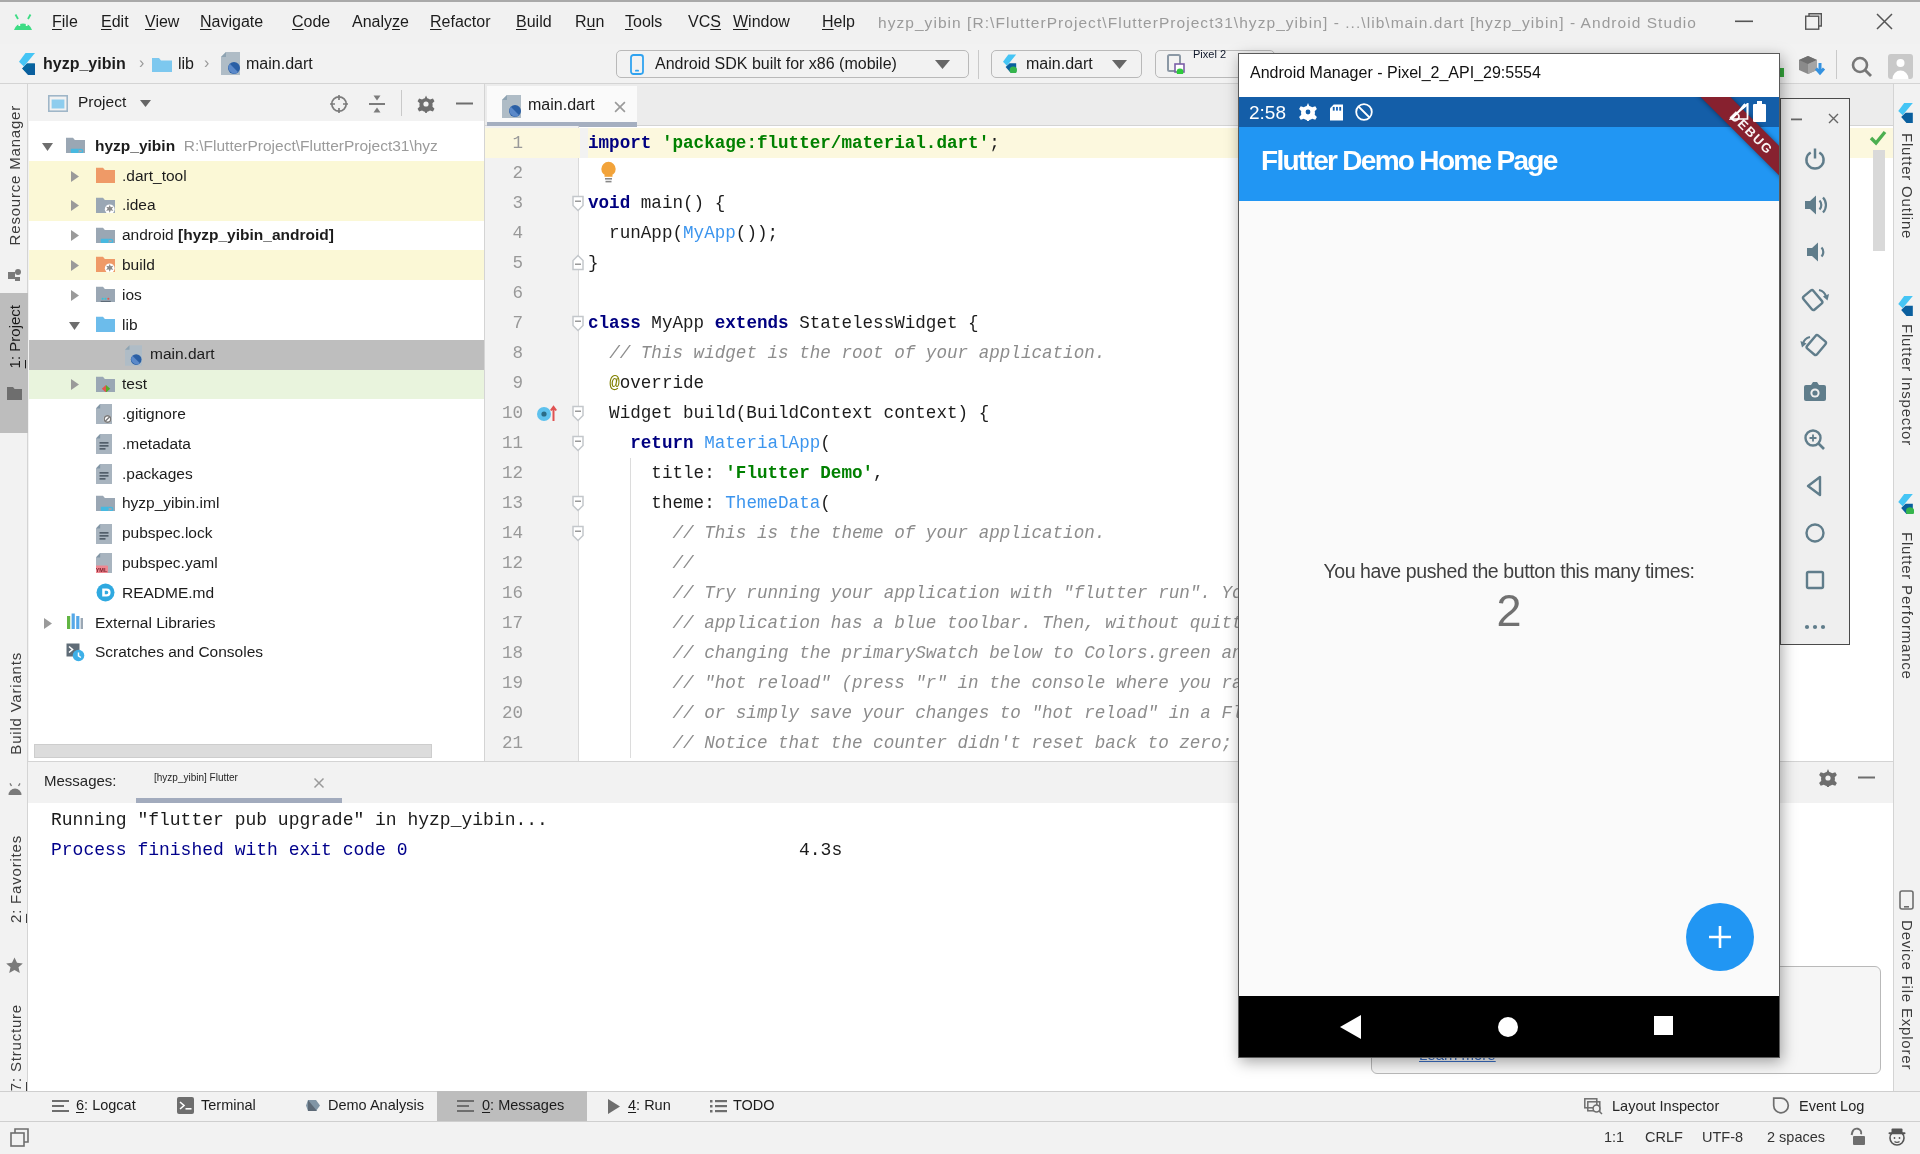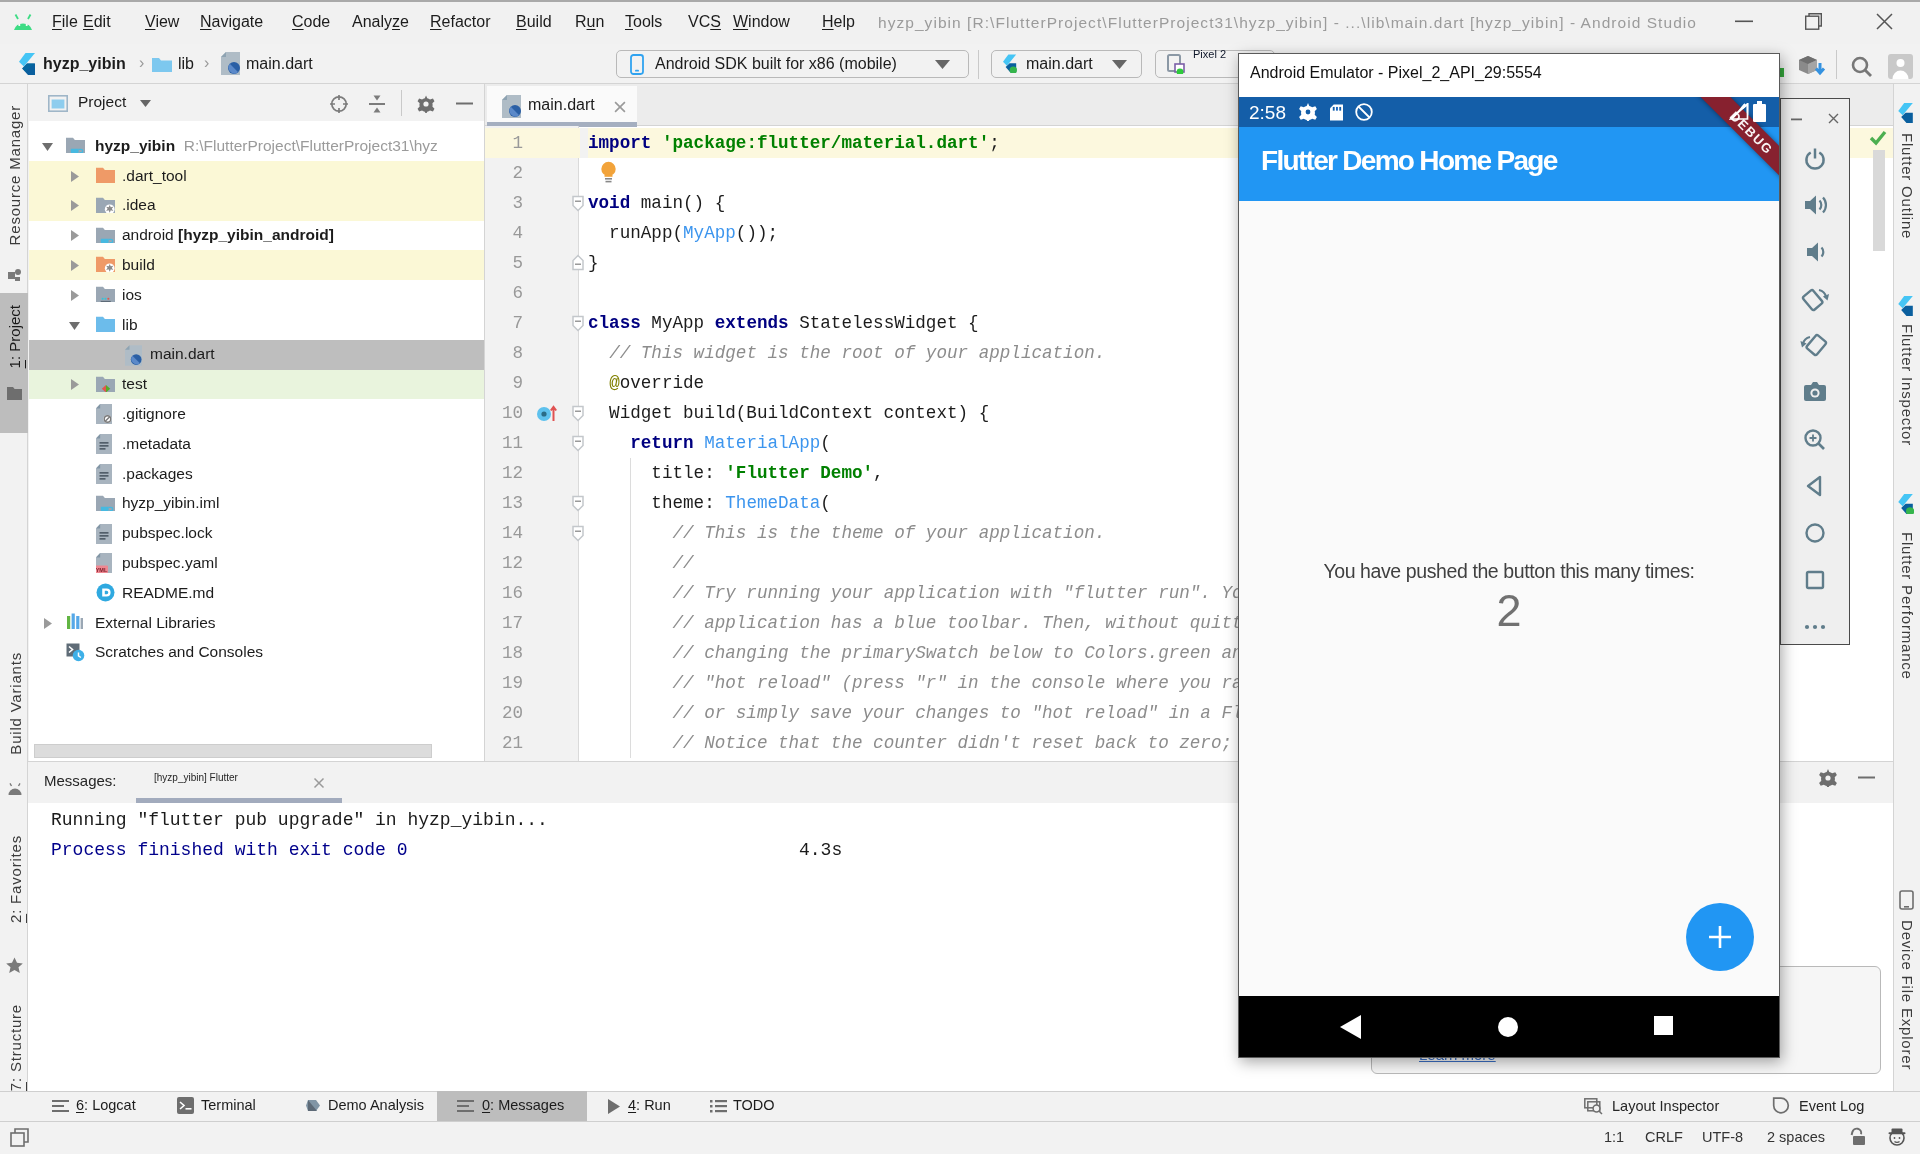--- a/index.html
+++ b/index.html
@@ -18,21 +18,21 @@
 
 <div class="a" style="left:0;top:0;width:1920px;height:45px;background:#f1f1f1;border-top:2px solid #a9a9a9;border-bottom:1px solid #dcdcdc;box-sizing:border-box"></div>
 <svg class="a" style="left:11px;top:13px" width="24" height="19" viewBox="0 0 24 19">
   <path d="M3 17 a9.5 9.5 0 0 1 18 0 z" fill="#3ddc84"></path>
   <line x1="7" y1="6" x2="4.5" y2="1.5" stroke="#3ddc84" stroke-width="1.8"></line>
   <line x1="17" y1="6" x2="19.5" y2="1.5" stroke="#3ddc84" stroke-width="1.8"></line>
   <circle cx="8.3" cy="12" r="1.1" fill="#fff"></circle>
     <circle cx="15.7" cy="12" r="1.1" fill="#fff"></circle>
 </svg>
 <span class="a menu" style="left:52px"><u>F</u>ile</span>
-<span class="a menu" style="left:83px"><u>E</u>dit</span>
+<span class="a menu" style="left:101px"><u>E</u>dit</span>
 <span class="a menu" style="left:145px"><u>V</u>iew</span>
 <span class="a menu" style="left:200px"><u>N</u>avigate</span>
 <span class="a menu" style="left:292px"><u>C</u>ode</span>
 <span class="a menu" style="left:352px">Analy<u>z</u>e</span>
 <span class="a menu" style="left:430px"><u>R</u>efactor</span>
 <span class="a menu" style="left:516px"><u>B</u>uild</span>
 <span class="a menu" style="left:575px">R<u>u</u>n</span>
 <span class="a menu" style="left:625px"><u>T</u>ools</span>
 <span class="a menu" style="left:688px">VC<u>S</u></span>
 <span class="a menu" style="left:733px"><u>W</u>indow</span>
@@ -625,21 +625,21 @@
       <rect x="10" y="10" width="16" height="16" rx="1.5" fill="none" stroke="#607d8b" stroke-width="2.4"></rect>
     </svg>
     <svg class="a" style="left:1797px;top:609px" width="36" height="36" viewBox="0 0 36 36">
       <circle cx="10" cy="18" r="2.1" fill="#607d8b"></circle>
       <circle cx="18" cy="18" r="2.1" fill="#607d8b"></circle>
       <circle cx="26" cy="18" r="2.1" fill="#607d8b"></circle>
     </svg>
   </div>
 
 <div class="a" style="left:1238px;top:53px;width:542px;height:1005px;background:#fff;border:1.5px solid #5a5a5a;box-sizing:border-box;box-shadow:2px 4px 14px rgba(0,0,0,0.35)"></div>
-<span class="a" style="left:1250px;top:64px;font-size:16px;color:#111">Android Emulator - Pixel_2_API_29:5554</span>
+<span class="a" style="left:1250px;top:64px;font-size:16px;color:#111">Android Manager - Pixel_2_API_29:5554</span>
 
 <div class="a" style="left:1239px;top:97px;width:540px;height:30px;background:#145ea8"></div>
 <span class="a" style="left:1249px;top:102px;font-size:19px;color:#fff">2:58</span>
 <svg class="a" style="left:1299px;top:103px" width="18" height="18" viewBox="0 0 18 18">
     <path d="M9 0 l1.3 3 a6.3 6.3 0 0 1 2.9 1.2 l3.1-1 1.6 2.8 -2.2 2.3 a6.3 6.3 0 0 1 0 3.4 l2.2 2.3 -1.6 2.8 -3.1-1 a6.3 6.3 0 0 1-2.9 1.2 l-1.3 3 -1.3-3 a6.3 6.3 0 0 1-2.9-1.2 l-3.1 1 -1.6-2.8 2.2-2.3 a6.3 6.3 0 0 1 0-3.4 l-2.2-2.3 1.6-2.8 3.1 1 a6.3 6.3 0 0 1 2.9-1.2 z" fill="#fff"></path>
     <circle cx="9" cy="9" r="2.4" fill="#145ea8"></circle>
   </svg>
 <svg class="a" style="left:1330px;top:104px" width="13" height="17" viewBox="0 0 14 17">
     <path d="M4 0 h10 v17 h-14 v-13 z" fill="#fff"></path>
     <rect x="3" y="2.5" width="2" height="4" fill="#145ea8"></rect>

